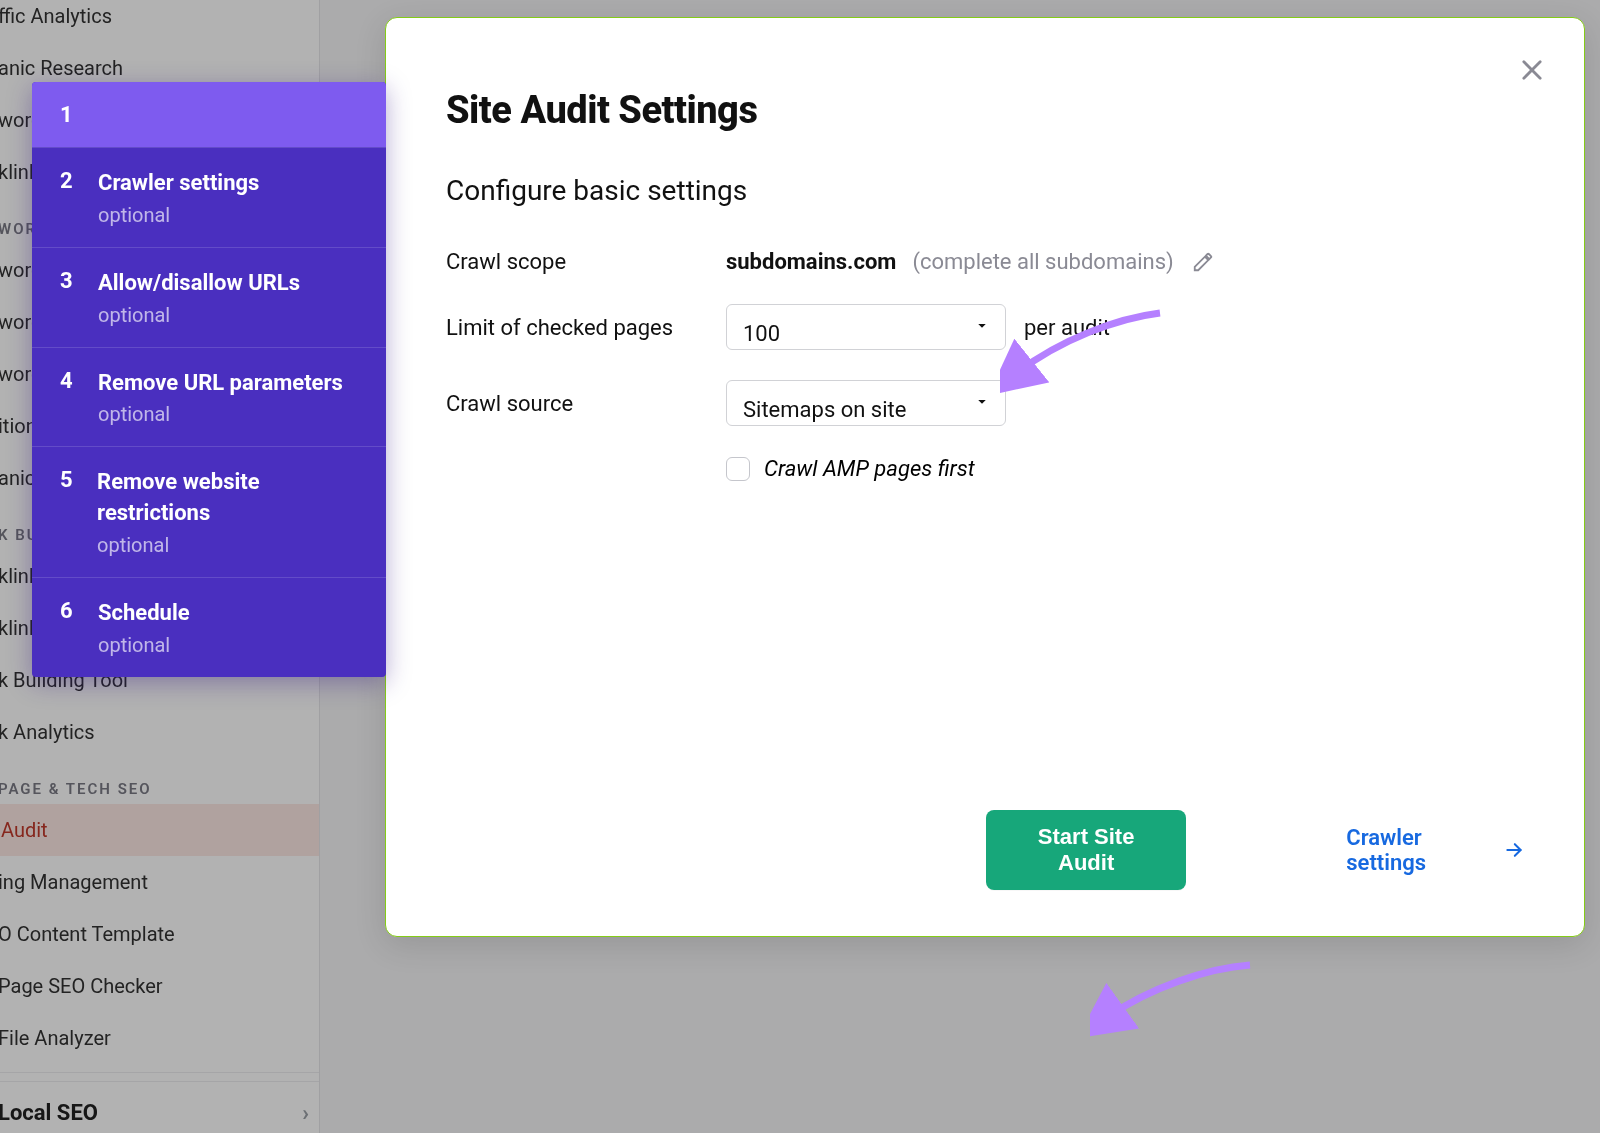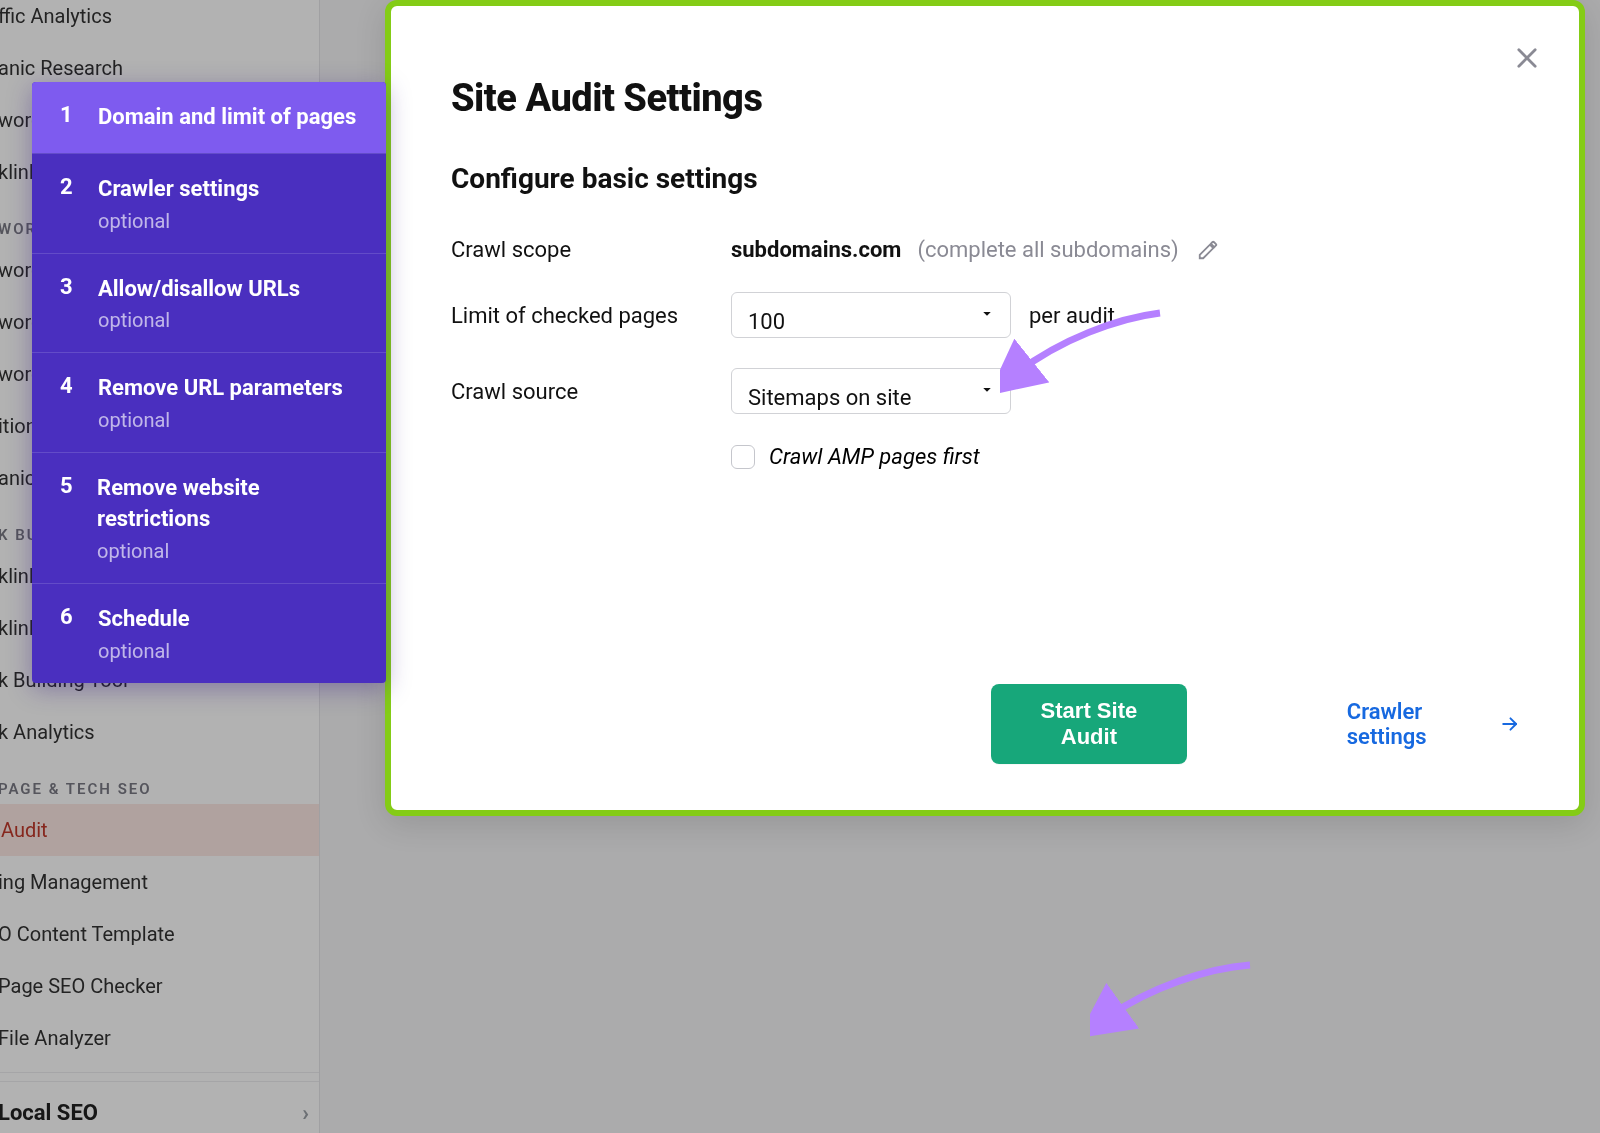--- a/index.html
+++ b/index.html
@@ -29,31 +29,31 @@
   .overlay {
     position: absolute;
     inset: 0;
     background: rgba(0,0,0,0.30);
   }
 
   
   .modal {
     position: absolute;
     left: 385px;
-    top: 0;
+    top: 17px;
     width: 1200px;
-    height: 816px;
+    height: 920px;
     background: #fff;
     border-radius: 12px;
-    border: 6px solid #84cc16;
+    border: 1px solid #84cc16;
     box-shadow: 0 8px 32px rgba(0,0,0,0.12);
     padding: 70px 90px 40px 60px;
   }
   .modal h1 { font-size: 38px; font-weight: 800; color: #111; letter-spacing: -0.5px; }
-  .modal h2 { font-size: 28px; font-weight: 700; color: #111; margin-top: 42px; }
+  .modal h2 { font-size: 28px; font-weight: 400; color: #111; margin-top: 42px; }
   .close-btn {
     position: absolute; right: 32px; top: 32px;
     width: 40px; height: 40px; display:flex; align-items:center; justify-content:center;
     color: #8a8a94; cursor: pointer; border-radius: 6px;
   }
   .close-btn svg { width: 28px; height: 28px; }
 
   .form { margin-top: 42px; }
   .row { display: flex; align-items: center; margin-bottom: 30px; font-size: 22px; color: #111; }
   .label { width: 280px; color: #111; }
@@ -232,23 +232,20 @@
             <polyline points="13 5 20 12 13 19"></polyline>
           </svg>
       </a>
     </div>
   </div>
 </div>
 
 <div class="steps">
   <div class="step active">
     <div class="step-num">1</div>
-    <div class="step-body">
-      <div class="step-title">Domain and limit of pages</div>
-    </div>
   </div>
   <div class="step">
     <div class="step-num">2</div>
     <div class="step-body">
       <div class="step-title">Crawler settings</div>
       <div class="opt">optional</div>
     </div>
   </div>
   <div class="step">
     <div class="step-num">3</div>

